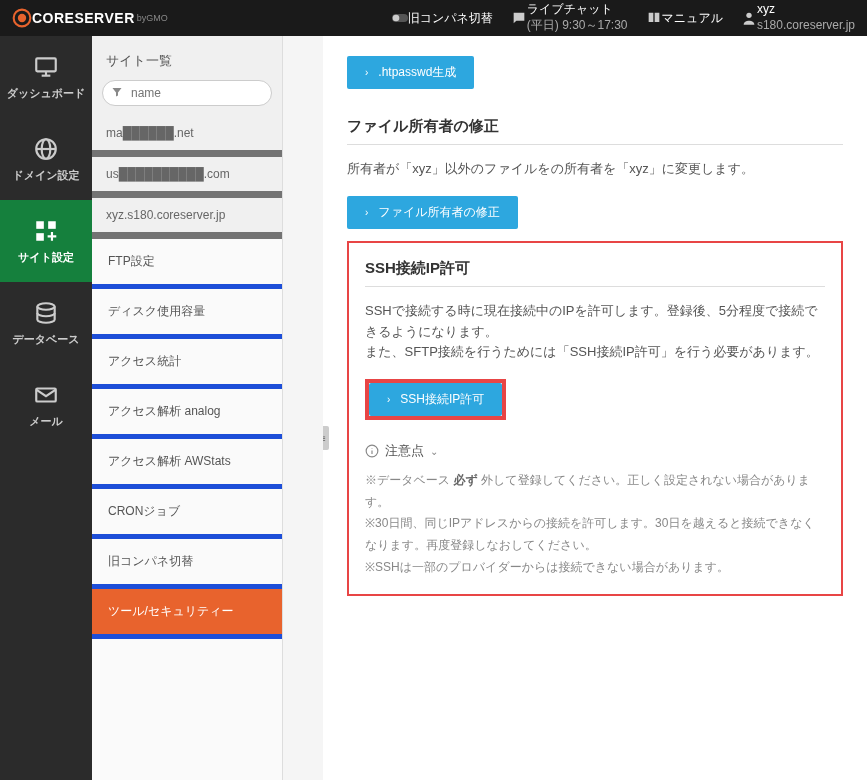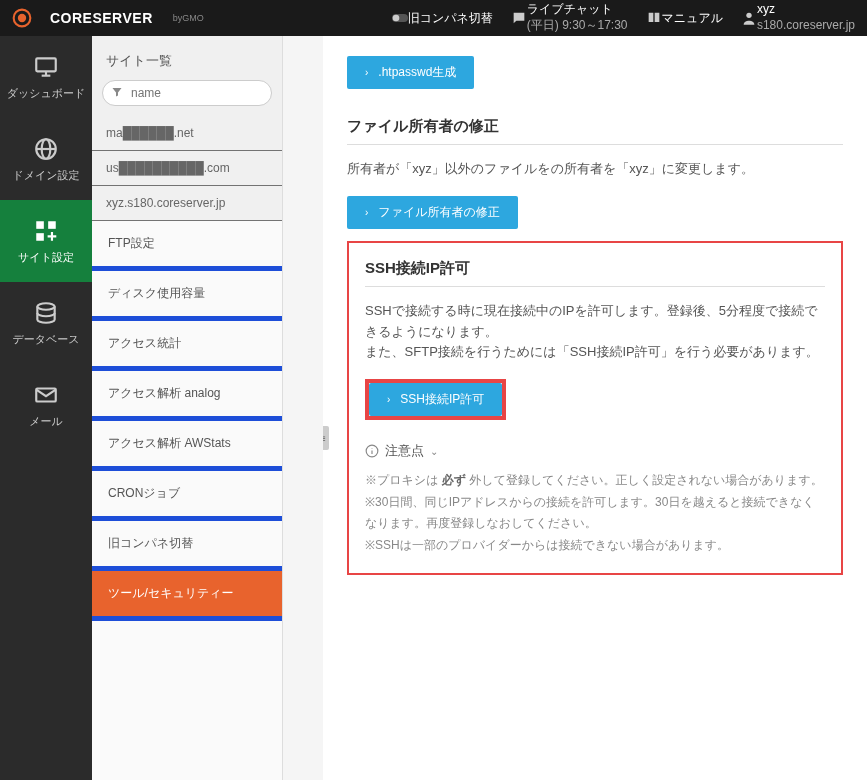--- a/index.html
+++ b/index.html
@@ -1,46 +1,46 @@
 <!DOCTYPE html>
 <html><head>
   <meta charset="utf-8">
   <style>
     * { margin: 0; padding: 0; box-sizing: border-box; }
     body { font-family: "Hiragino Kaku Gothic Pro", "Meiryo", sans-serif; background: #f5f5f5; width: 867px; height: 780px; overflow: hidden; }
     
     
     .header { background: #1a1a1a; color: #fff; height: 36px; display: flex; align-items: center; padding: 0 12px; font-size: 12px; }
-    .logo { display: flex; align-items: center; gap: 18px; }
+    .logo { display: flex; align-items: center; gap: 0; }
     .logo-icon { width: 20px; height: 20px; }
     .logo-text { font-weight: bold; font-size: 14px; letter-spacing: 0.5px; }
     .logo-sub { font-size: 9px; color: #888; margin-left: 2px; }
     .header-right { margin-left: auto; display: flex; align-items: center; gap: 18px; }
     .header-item { display: flex; align-items: center; cursor: pointer; }
     .header-item-stack { display: flex; flex-direction: column; line-height: 1.3; }
     .header-item-sub { font-size: 12px; color: #aaa; }
     .header-icon { width: 16px; height: 16px; }
     
     
     .layout { display: flex; height: calc(780px - 36px); }
     
     
     .main-nav { width: 92px; background: #2b2b2b; color: #fff; }
-    .nav-item { display: flex; flex-direction: column; align-items: center; justify-content: center; gap: 6px; height: 82px; cursor: pointer; font-size: 11px; color: #ccc; }
+    .nav-item { display: flex; flex-direction: column; align-items: center; justify-content: center; gap: 6px; height: 82px; cursor: pointer; font-size: 11px; color: #ccc; font-weight: bold; }
     .nav-item.active { background: #15803d; color: #fff; }
     .nav-icon { width: 26px; height: 26px; }
     
     
     .sub-nav { width: 191px; background: #f0f0f0; border-right: 1px solid #ddd; }
     .sub-nav-title { padding: 16px 14px 10px; font-size: 13px; color: #555; }
     .search-wrap { padding: 0 10px 10px; }
     .search-input { width: 100%; border: 1px solid #ccc; border-radius: 14px; padding: 5px 10px 5px 28px; font-size: 12px; color: #888; background: #fff; }
     .search-icon-wrap { position: relative; }
     .search-icon { position: absolute; left: 9px; top: 6px; width: 12px; height: 12px; fill: #888; }
-    .site-item { padding: 10px 14px; font-size: 12px; color: #666; border-bottom: 1px solid #737373; cursor: pointer; }
+    .site-item { padding: 10px 14px; font-size: 12px; color: #666; border-bottom: 7px solid #737373; cursor: pointer; }
     
     
     .tool-nav { width: 191px; background: #fafafa; border-right: 1px solid #ddd; }
     .tool-item { padding: 14px 16px; font-size: 12px; color: #555; border-bottom: 5px solid #1d4ed8; cursor: pointer; }
     .tool-item.active { background: #e8632d; color: #fff; }
     
     
     .left-col { display: flex; flex-direction: column; width: 231px; }
     .left-col .sub-nav { flex: 0 0 auto; }
     .left-col .tool-nav { flex: 1; }
@@ -218,19 +218,19 @@
       <div class="notice-title">
         <svg class="notice-icon" viewBox="0 0 24 24" fill="none" stroke="#888" stroke-width="2">
             <circle cx="12" cy="12" r="10"></circle>
             <line x1="12" y1="7" x2="12" y2="7.5"></line>
             <line x1="12" y1="11" x2="12" y2="17"></line>
           </svg>
         <span>注意点</span>
         <span class="chevron">⌄</span>
       </div>
       <div class="notice-text">
-        <span>※プロキシは </span><span class="bold">必ず</span><span> 外して登録してください。正しく設定されない場合があります。</span><br>
+        <span>※データベース </span><span class="bold">必ず</span><span> 外して登録してください。正しく設定されない場合があります。</span><br>
         <span>※30日間、同じIPアドレスからの接続を許可します。30日を越えると接続できなくなります。再度登録しなおしてください。</span><br>
         <span>※SSHは一部のプロバイダーからは接続できない場合があります。</span>
       </div>
     </div>
   </div>
 </div>
 
 </body></html>

